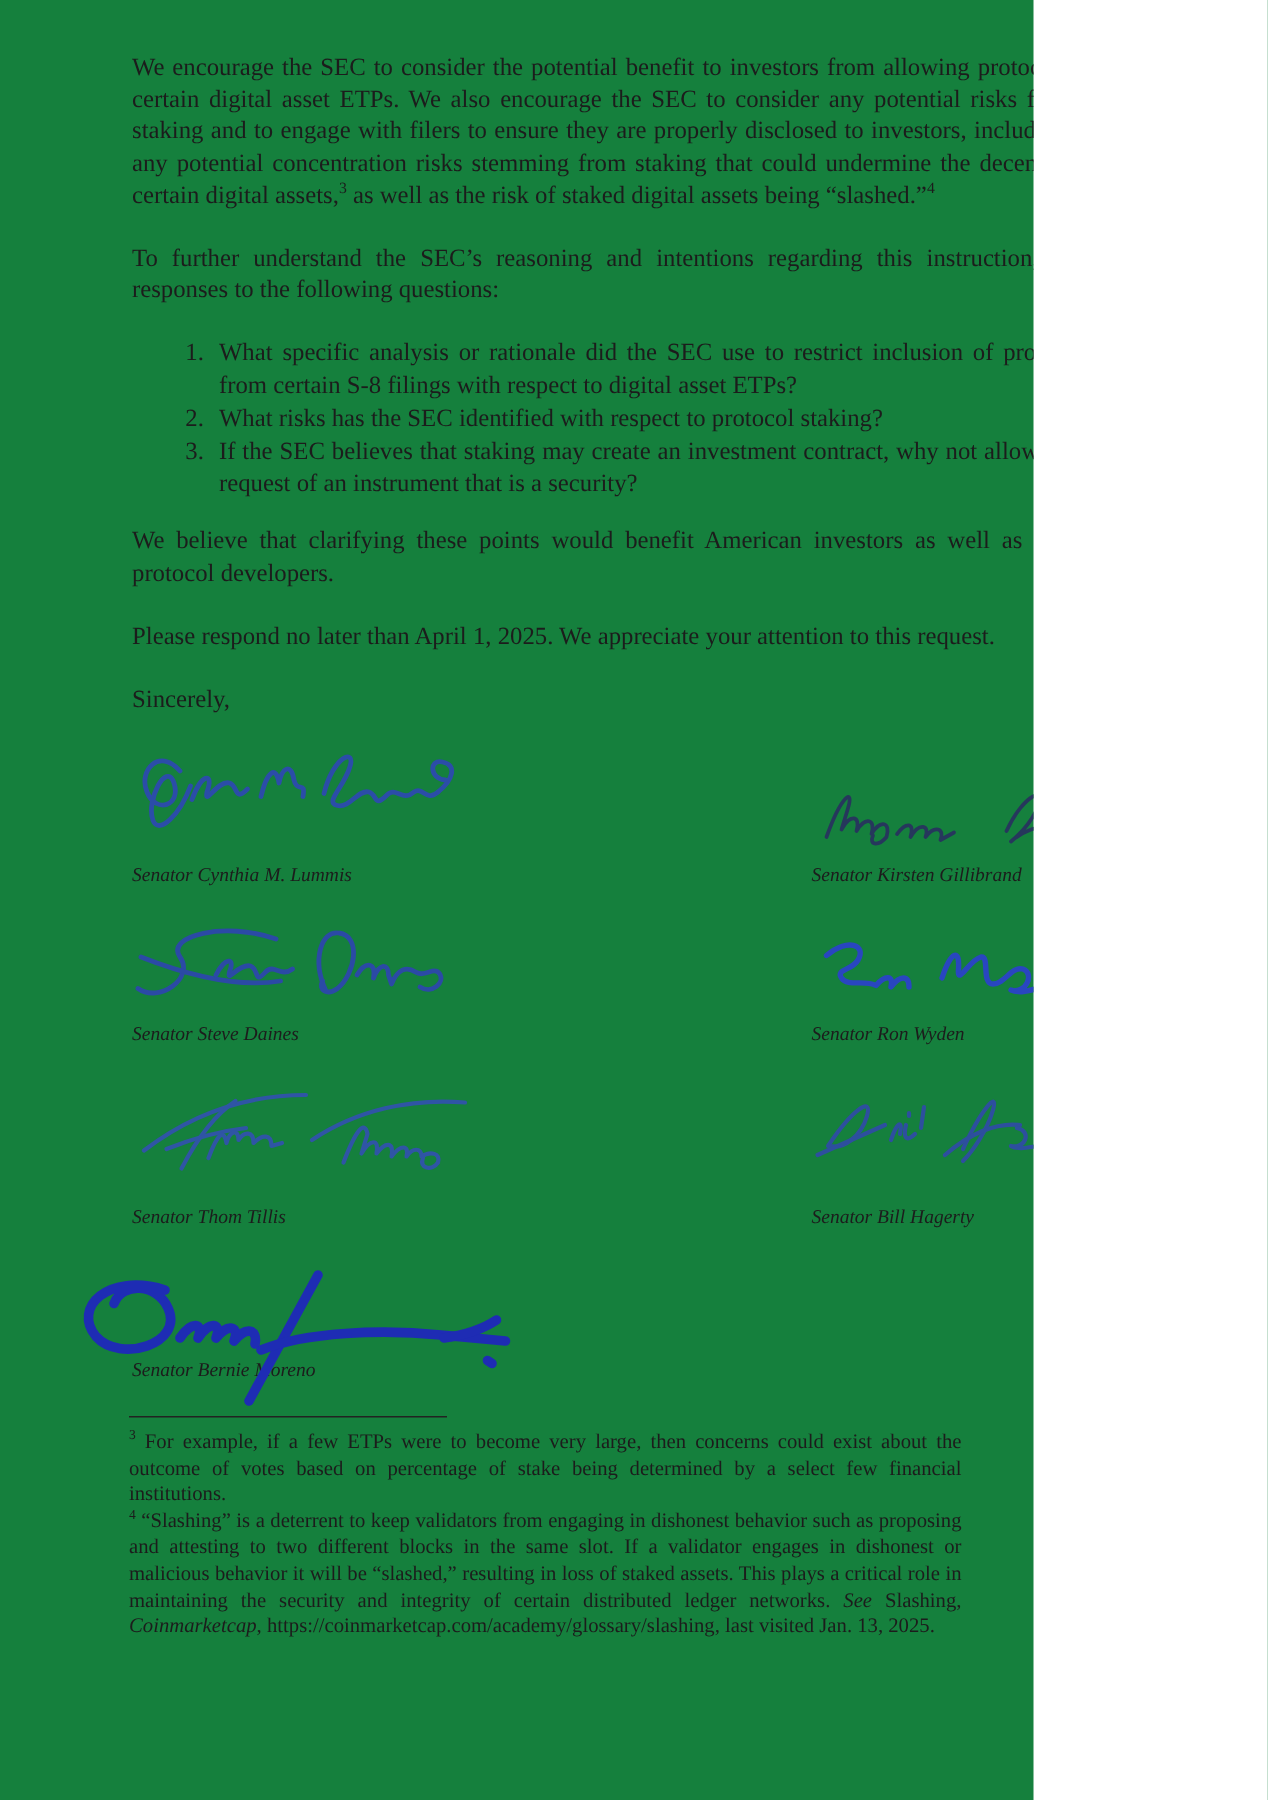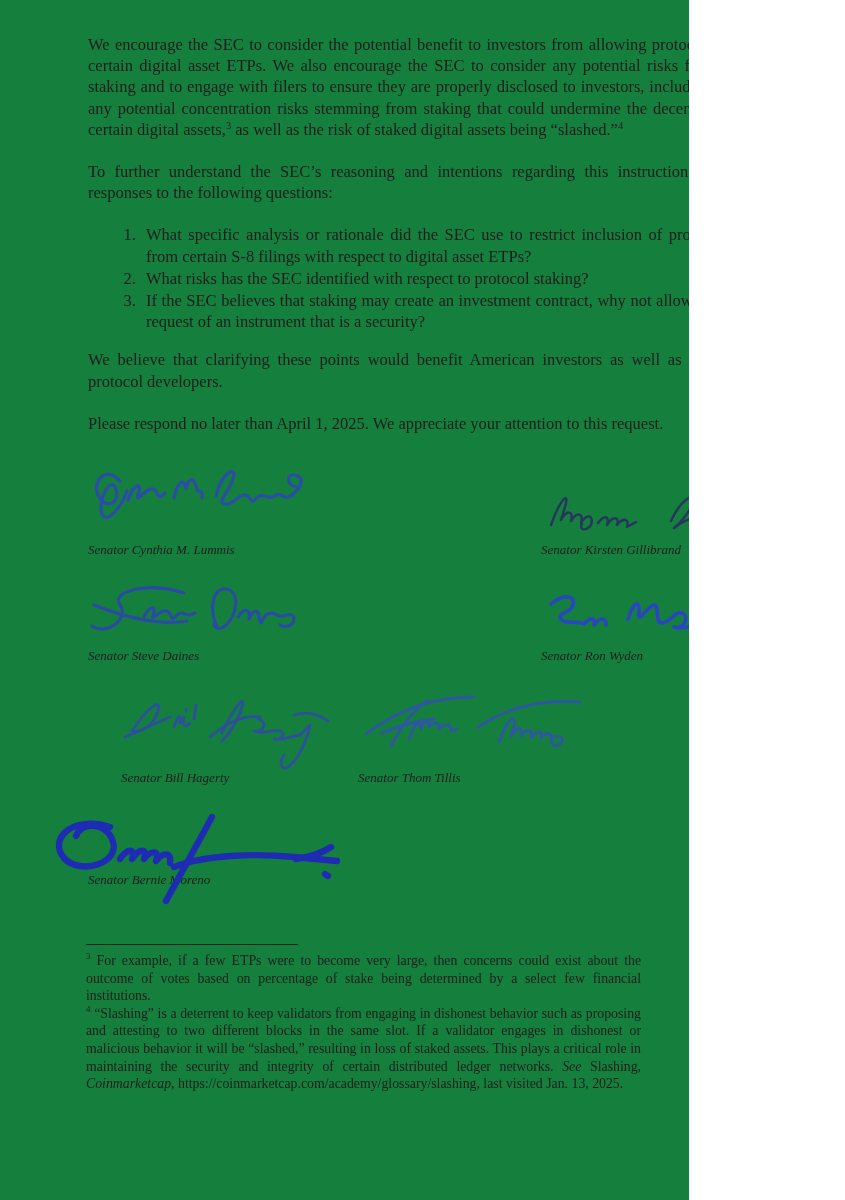--- a/index.html
+++ b/index.html
@@ -56,20 +56,21 @@
     <ol class="questions">
       <li>What specific analysis or rationale did the SEC use to restrict inclusion of protocol staking from certain S-8 filings with respect to digital asset ETPs?</li>
       <li>What risks has the SEC identified with respect to protocol staking?</li>
       <li>If the SEC believes that staking may create an investment contract, why not allow it within the request of an instrument that is a security?</li>
     </ol>
 
     <p class="para">We believe that clarifying these points would benefit American investors as well as software and protocol developers.</p>
 
     <p class="para">Please respond no later than April 1, 2025. We appreciate your attention to this request.</p>
 
+    <p class="para closing">Sincerely,</p>
 
     <div class="sig-block">
 
       <div class="sig-row r1">
         <div class="sig-cell">
           <div class="sig-art">
             <svg class="sig-svg" width="226" height="80" viewBox="0 0 226 80" style="left:-2px;top:2px;">
               <g fill="none" stroke-width="3.2" stroke-linecap="round" stroke-linejoin="round" stroke="#2b4da8">
                 <path d="M34,24 C20,8 6,24 12,38 C18,53 35,47 30,32 C25,17 11,44 16,57 C20,67 34,53 41,34"></path>
                 <path d="M42,43 C48,26 57,24 52,38 C50,48 59,30 67,32 C73,34 70,45 79,36"></path>
@@ -120,51 +121,51 @@
                 <path d="M10,15 C24,3 37,8 31,18 C27,25 16,24 20,30 C24,36 36,31 43,35 C49,28 55,28 53,36 C59,28 65,28 65,36"></path>
                 <path d="M87,30 C93,12 99,10 98,24 C97,36 105,18 113,16 C119,15 113,34 121,34 C129,34 133,22 141,24 C149,27 143,41 133,38 C143,42 153,34 161,36 C167,38 163,47 155,46 C165,46 173,40 181,40 L194,43"></path>
               </g>
             </svg>
           </div>
           <div class="sig-name">Senator Ron Wyden</div>
         </div>
       </div>
 
       <div class="sig-row r3">
+        <div class="sig-cell">
+          <div class="sig-art">
+            <svg class="sig-svg" width="235" height="68" viewBox="0 0 235 68" style="left:-2px;top:-2px;">
+              <g fill="none" stroke-width="2.8" stroke-linecap="round" stroke-linejoin="round" stroke="#2f55a5">
+                <path d="M10,45 C40,22 76,8 118,8"></path>
+                <path d="M35,57 C47,34 59,20 71,12"></path>
+                <path d="M25,44 C45,36 61,32 78,30"></path>
+                <path d="M53,50 C59,34 63,30 65,40 C67,32 73,30 73,38 C77,32 83,32 83,40 C89,34 95,34 95,42 L102,40"></path>
+                <path d="M122,38 C152,18 188,10 224,13"></path>
+                <path d="M143,53 C151,32 157,24 159,34 L155,47 C161,37 167,37 165,47 C171,39 177,39 175,49 C181,41 187,41 185,49 C189,43 195,43 195,49 C201,45 208,47 206,53 C202,59 193,57 196,50"></path>
+              </g>
+            </svg>
+          </div>
+          <div class="sig-name">Senator Thom Tillis</div>
+        </div>
         <div class="sig-cell right">
           <div class="sig-art">
             <svg class="sig-svg" width="215" height="86" viewBox="0 0 215 86" style="left:0;top:-6px;">
               <g fill="none" stroke-width="2.8" stroke-linecap="round" stroke-linejoin="round" stroke="#2d4f9e">
                 <path d="M11,46 C27,22 41,12 37,26 C33,40 21,48 13,46"></path>
                 <path d="M4,52 L49,32"></path>
                 <path d="M53,42 C57,30 61,28 59,38 M65,24 L65,26"></path>
                 <path d="M63,32 C61,40 63,44 69,38 M75,20 L73,34"></path>
                 <path d="M101,48 C113,22 125,8 121,22 C117,36 107,50 101,56"></path>
                 <path d="M89,52 C105,38 123,30 139,32"></path>
                 <path d="M137,34 C147,36 143,48 133,46 C141,50 151,44 159,46 C165,48 161,56 153,54 C163,56 171,50 179,50 L189,40 C185,58 177,74 167,82 C161,86 157,78 163,70"></path>
                 <path d="M173,30 C185,26 197,29 207,36"></path>
               </g>
             </svg>
           </div>
           <div class="sig-name">Senator Bill Hagerty</div>
-        </div>
-        <div class="sig-cell">
-          <div class="sig-art">
-            <svg class="sig-svg" width="235" height="68" viewBox="0 0 235 68" style="left:-2px;top:-2px;">
-              <g fill="none" stroke-width="2.8" stroke-linecap="round" stroke-linejoin="round" stroke="#2f55a5">
-                <path d="M10,45 C40,22 76,8 118,8"></path>
-                <path d="M35,57 C47,34 59,20 71,12"></path>
-                <path d="M25,44 C45,36 61,32 78,30"></path>
-                <path d="M53,50 C59,34 63,30 65,40 C67,32 73,30 73,38 C77,32 83,32 83,40 C89,34 95,34 95,42 L102,40"></path>
-                <path d="M122,38 C152,18 188,10 224,13"></path>
-                <path d="M143,53 C151,32 157,24 159,34 L155,47 C161,37 167,37 165,47 C171,39 177,39 175,49 C181,41 187,41 185,49 C189,43 195,43 195,49 C201,45 208,47 206,53 C202,59 193,57 196,50"></path>
-              </g>
-            </svg>
-          </div>
-          <div class="sig-name">Senator Thom Tillis</div>
         </div>
       </div>
 
       <div class="sig-row r4">
         <div class="sig-cell">
           <div class="sig-art">
             <svg class="sig-svg" width="315" height="95" viewBox="0 0 315 95" style="left:-44px;top:-2px;">
               <g fill="none" stroke-width="6.4" stroke-linecap="round" stroke-linejoin="round" stroke="#1e2cb4">
                 <path d="M66,16 C28,4 4,28 20,47 C36,65 79,52 68,28 C61,12 38,10 32,25"></path>
                 <path d="M76,48 C84,36 92,38 88,48 C96,36 104,38 100,48 C108,38 116,40 112,50 C120,40 128,42 126,52"></path>

